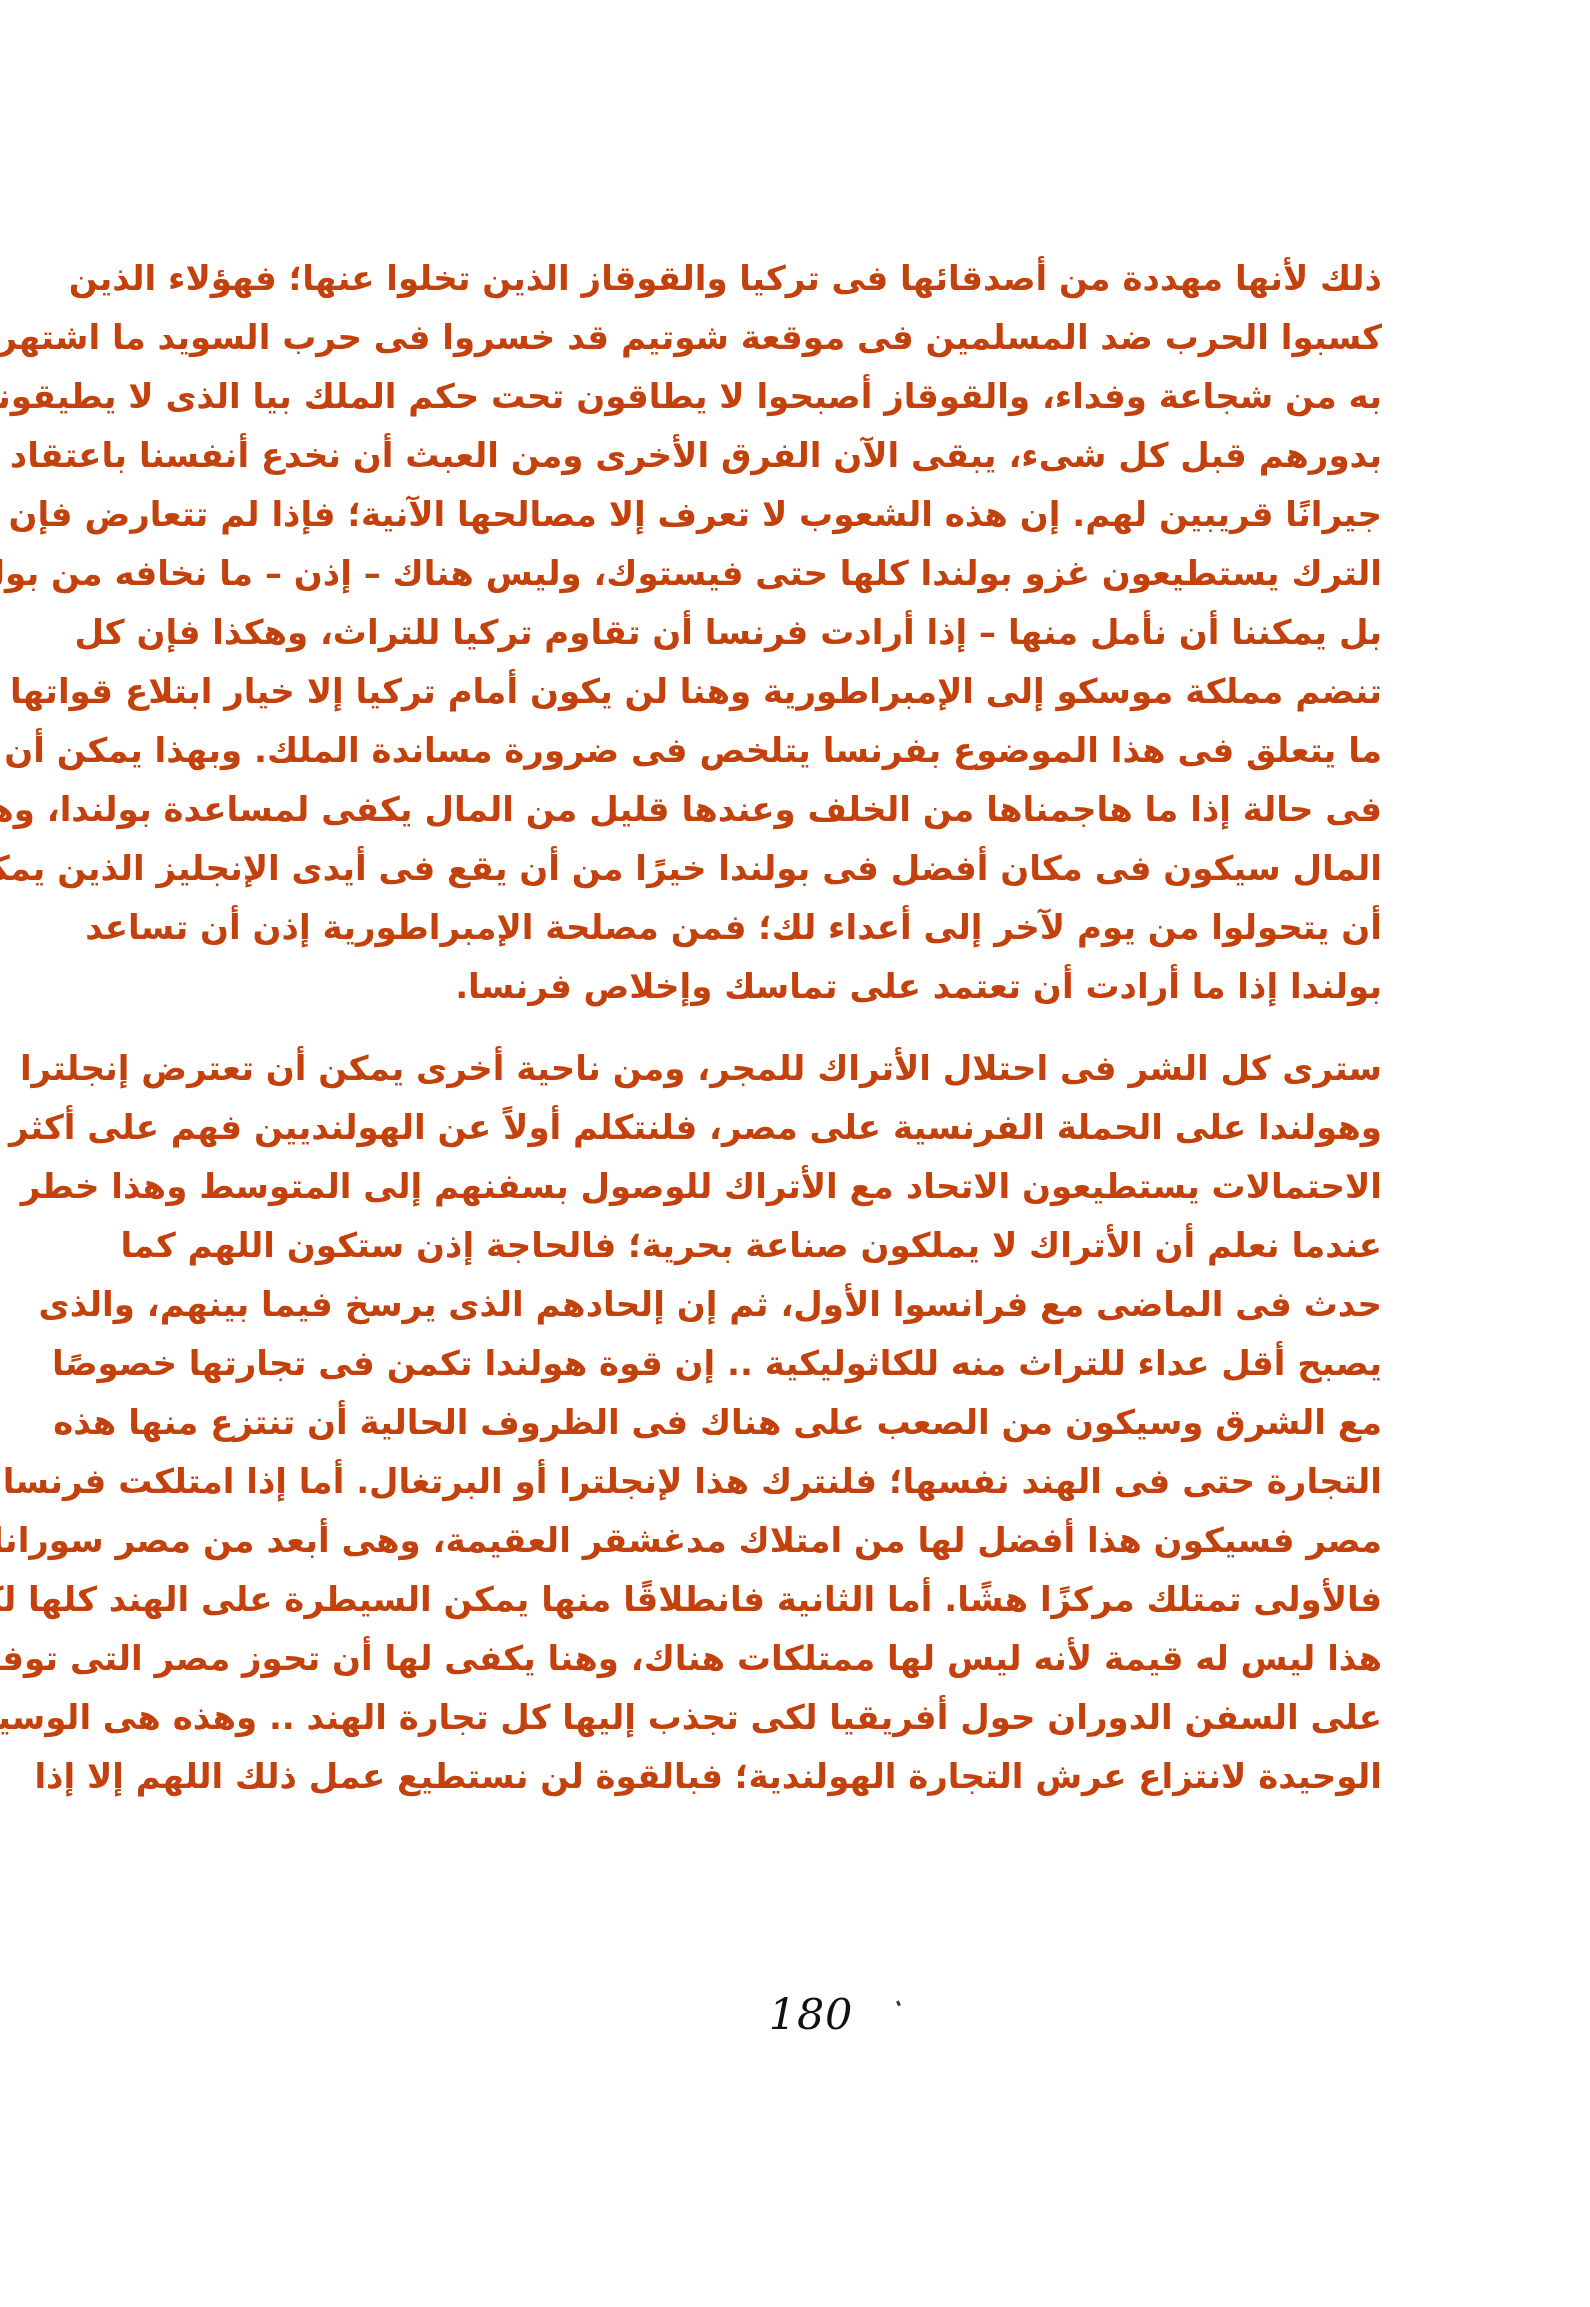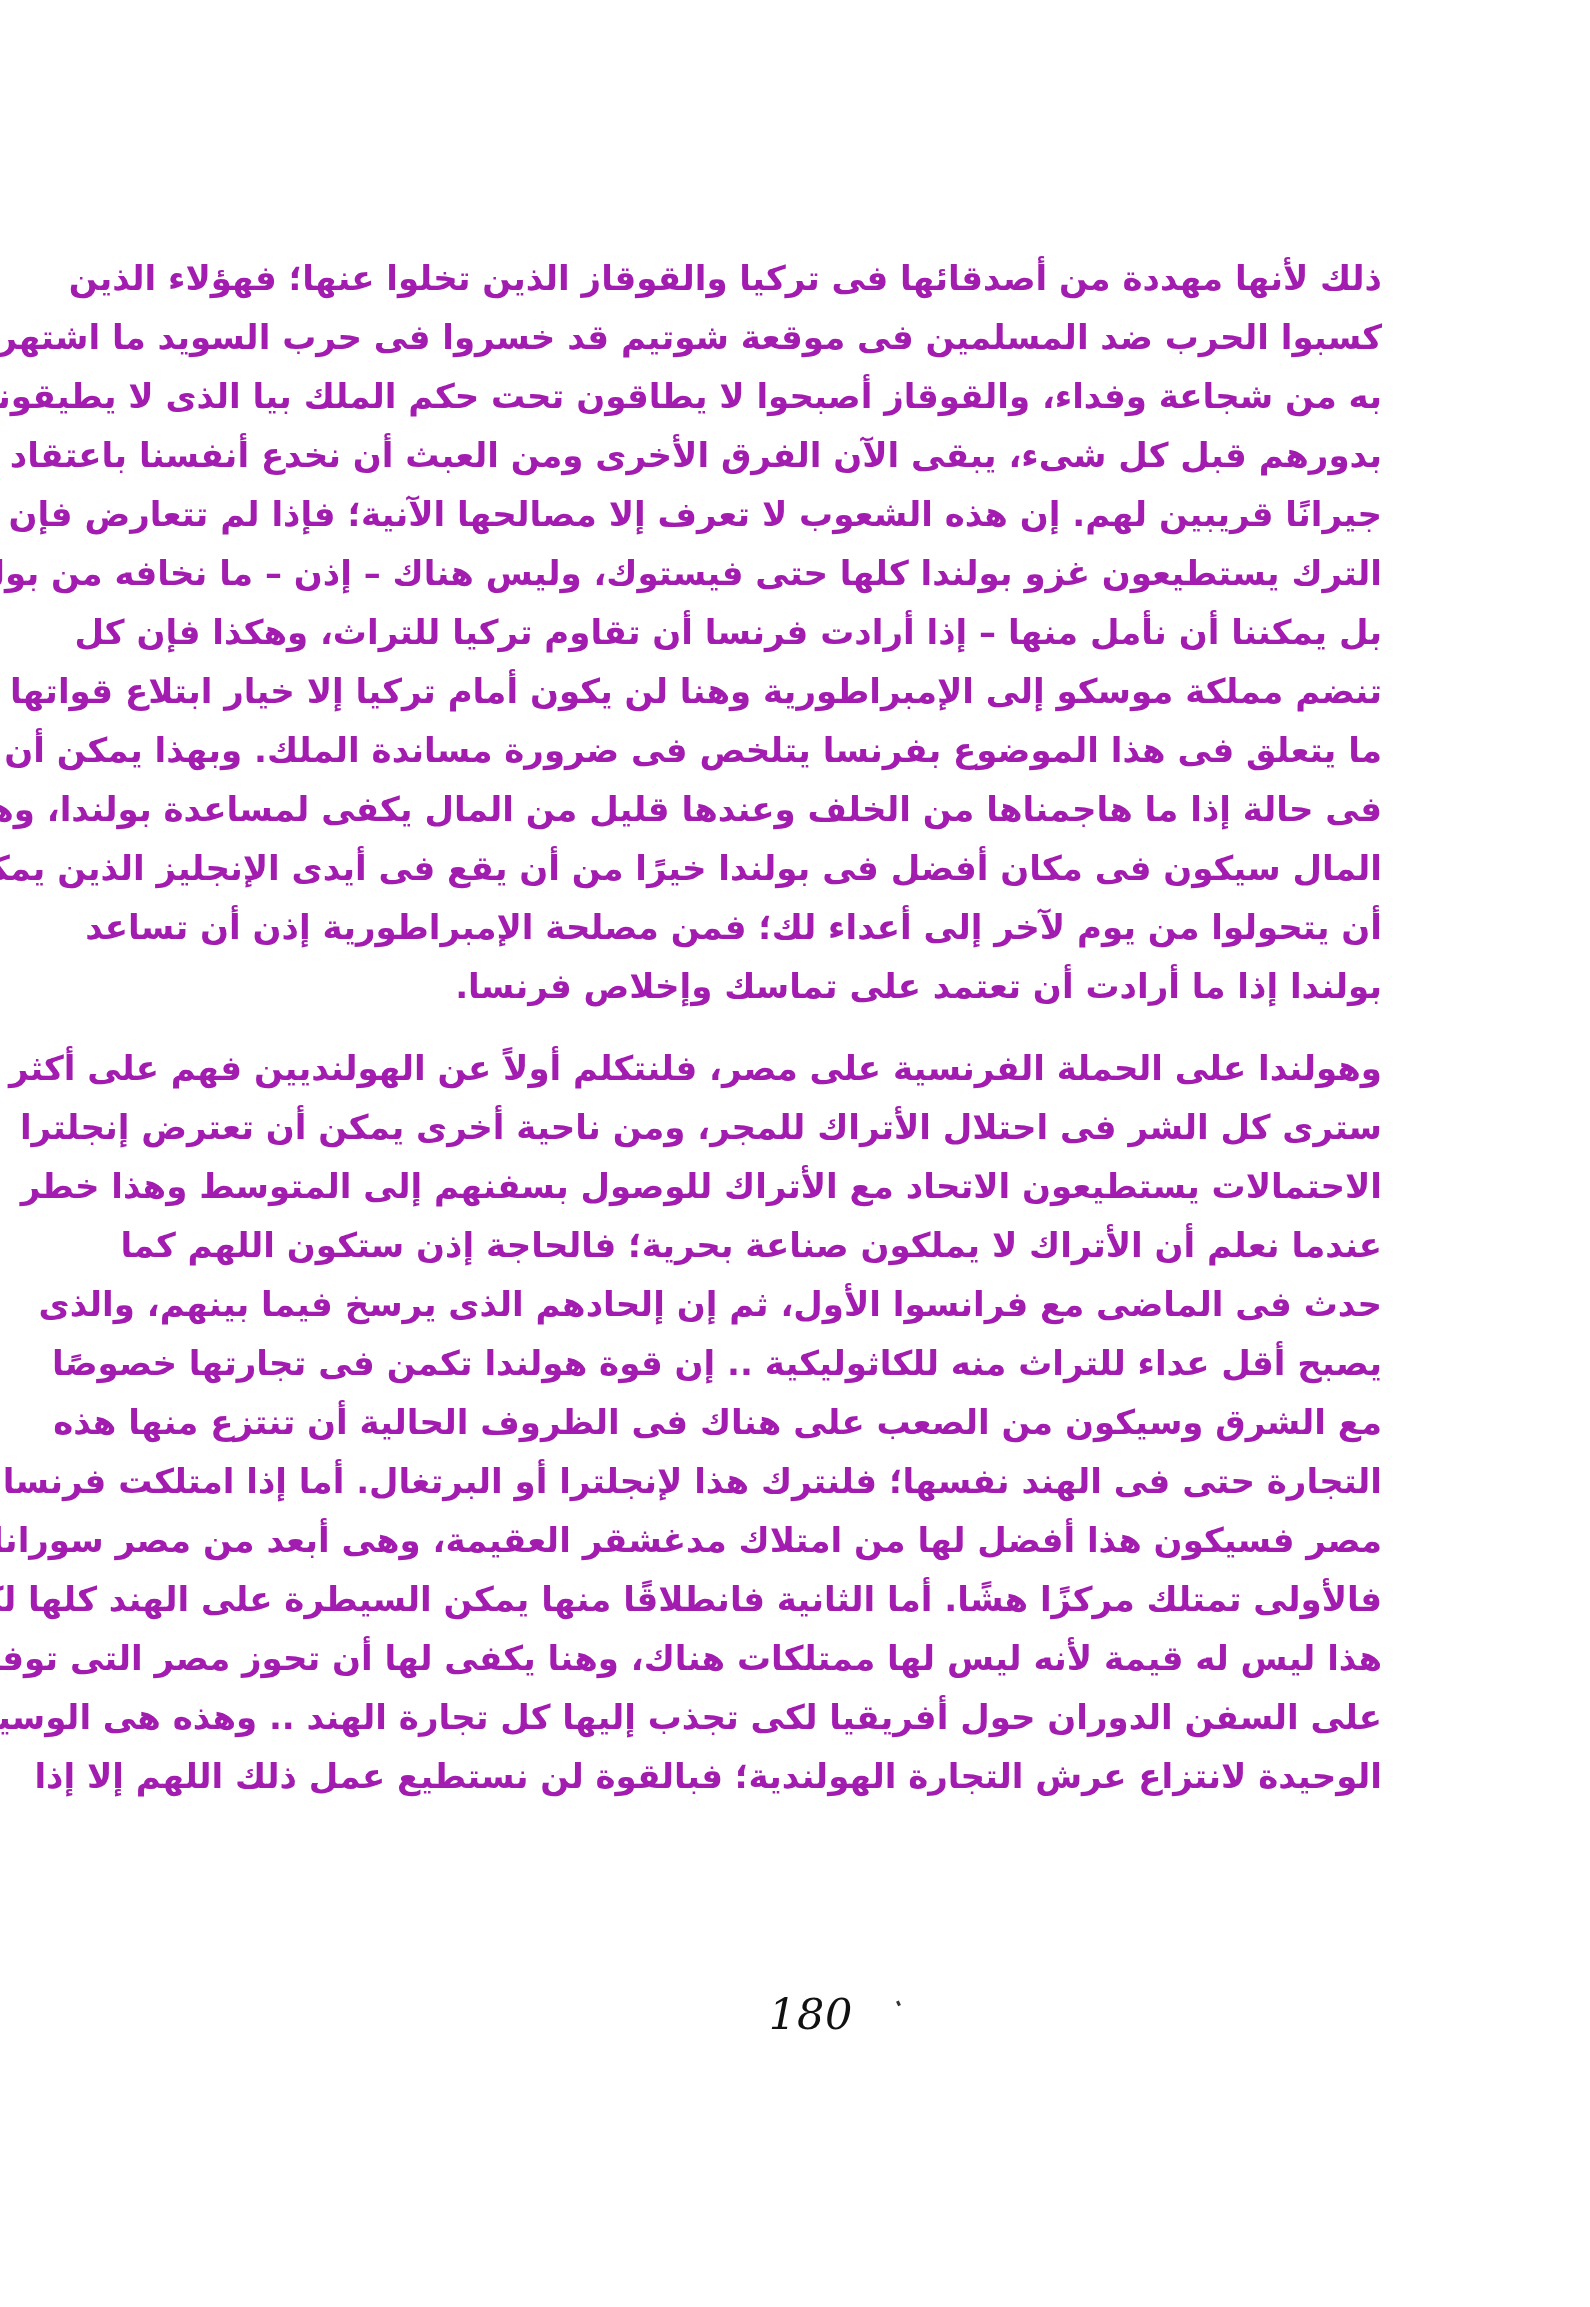--- a/index.html
+++ b/index.html
@@ -20,21 +20,21 @@
       width: 1590px;
       height: 2307px;
       background: #ffffff;
     }
     .text-block {
       position: absolute;
       left: 218px;
       top: 249px;
       width: 1164px;
       direction: rtl;
-      color: #a21caf;
+      color: #c2410c;
       font-family: "DejaVu Sans", sans-serif;
       font-weight: bold;
       font-size: 34px;
       line-height: 59px;
     }
     .paragraph {
       margin: 0;
     }
     .paragraph + .paragraph {
       margin-top: 22.5px;
@@ -91,22 +91,22 @@
       <span class="line">بل يمكننا أن نأمل منها – إذا أرادت فرنسا أن تقاوم تركيا للتراث، وهكذا فإن كل</span>
       <span class="line">تنضم مملكة موسكو إلى الإمبراطورية وهنا لن يكون أمام تركيا إلا خيار ابتلاع قواتها</span>
       <span class="line">ما يتعلق فى هذا الموضوع بفرنسا يتلخص فى ضرورة مساندة الملك. وبهذا يمكن أن</span>
       <span class="line">فى حالة إذا ما هاجمناها من الخلف وعندها قليل من المال يكفى لمساعدة بولندا، وهذا</span>
       <span class="line">المال سيكون فى مكان أفضل فى بولندا خيرًا من أن يقع فى أيدى الإنجليز الذين يمكن</span>
       <span class="line">أن يتحولوا من يوم لآخر إلى أعداء لك؛ فمن مصلحة الإمبراطورية إذن أن تساعد</span>
       <span class="line last">بولندا إذا ما أرادت أن تعتمد على تماسك وإخلاص فرنسا.</span>
     </p>
 
     <p class="paragraph">
+      <span class="line">سترى كل الشر فى احتلال الأتراك للمجر، ومن ناحية أخرى يمكن أن تعترض إنجلترا</span>
       <span class="line">وهولندا على الحملة الفرنسية على مصر، فلنتكلم أولاً عن الهولنديين فهم على أكثر</span>
-      <span class="line">سترى كل الشر فى احتلال الأتراك للمجر، ومن ناحية أخرى يمكن أن تعترض إنجلترا</span>
       <span class="line">الاحتمالات يستطيعون الاتحاد مع الأتراك للوصول بسفنهم إلى المتوسط وهذا خطر</span>
       <span class="line">عندما نعلم أن الأتراك لا يملكون صناعة بحرية؛ فالحاجة إذن ستكون اللهم كما</span>
       <span class="line">حدث فى الماضى مع فرانسوا الأول، ثم إن إلحادهم الذى يرسخ فيما بينهم، والذى</span>
       <span class="line">يصبح أقل عداء للتراث منه للكاثوليكية .. إن قوة هولندا تكمن فى تجارتها خصوصًا</span>
       <span class="line">مع الشرق وسيكون من الصعب على هناك فى الظروف الحالية أن تنتزع منها هذه</span>
       <span class="line">التجارة حتى فى الهند نفسها؛ فلنترك هذا لإنجلترا أو البرتغال. أما إذا امتلكت فرنسا</span>
       <span class="line">مصر فسيكون هذا أفضل لها من امتلاك مدغشقر العقيمة، وهى أبعد من مصر سورانا</span>
       <span class="line">فالأولى تمتلك مركزًا هشًا. أما الثانية فانطلاقًا منها يمكن السيطرة على الهند كلها لكن</span>
       <span class="line">هذا ليس له قيمة لأنه ليس لها ممتلكات هناك، وهنا يكفى لها أن تحوز مصر التى توفر</span>
       <span class="line">على السفن الدوران حول أفريقيا لكى تجذب إليها كل تجارة الهند .. وهذه هى الوسيلة</span>

